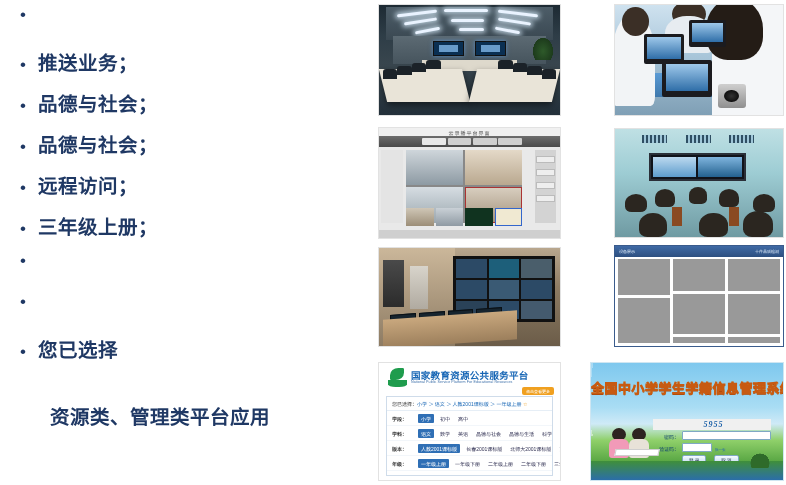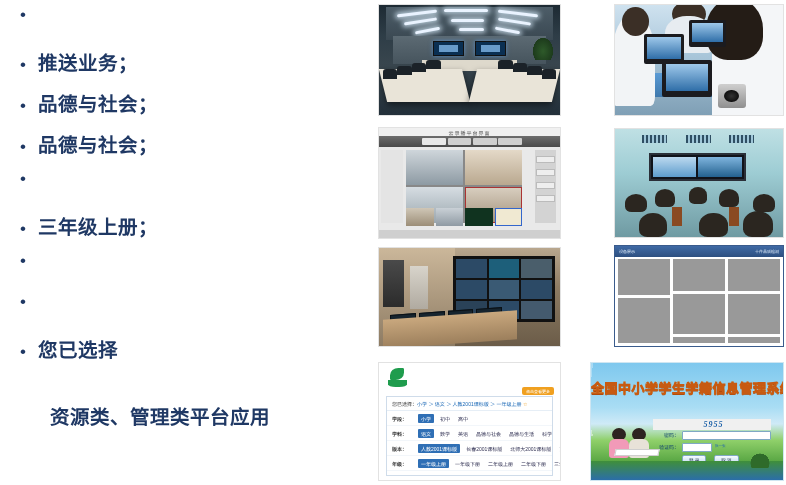--- a/index.html
+++ b/index.html
@@ -264,21 +264,21 @@
     font-size:13px; font-weight:bold; letter-spacing:.5px;
     color:#ffd24a;
     -webkit-text-stroke:0.7px #c75a12;
     text-shadow:0 1px 0 #a8470c;
     white-space:nowrap;
   }
   .p8 .form{
     position:absolute; right:12px; top:56px; width:118px;
     font-size:5px; color:#15486e;
   }
-  .p8 .frw{ display:flex; align-items:flex-start; gap:3px; margin-bottom:3px; }
+  .p8 .frw{ display:flex; align-items:flex-end; gap:3px; margin-bottom:3px; }
   .p8 .flb{ width:26px; flex:0 0 26px; text-align:right; white-space:nowrap; }
   .p8 .fin{
     flex:1; height:9px; background:#fff; border:1px solid #7fa8c4; border-radius:1px;
   }
   .p8 .fin.short{ flex:0 0 30px; }
   .p8 .cap{
     font-family:"Liberation Serif",serif; font-style:italic; font-weight:bold;
     color:#1a5fa8; font-size:8px; letter-spacing:1px; padding-left:3px;
   }
   .p8 .refresh{ font-size:3.5px; color:#2a6ea8; }
@@ -325,20 +325,21 @@
       <span class="bullet-text">品德与社会；</span>
     </div>
 
     <div class="bullet-row">
       <span class="bullet-dot">•</span>
       <span class="bullet-text">品德与社会；</span>
     </div>
 
     <div class="bullet-row">
       <span class="bullet-dot">•</span>
+      <span class="bullet-text">远程访问；</span>
     </div>
 
     <div class="bullet-row">
       <span class="bullet-dot">•</span>
       <span class="bullet-text">三年级上册；</span>
     </div>
 
     <div class="bullet-row">
       <span class="bullet-dot">•</span>
     </div>
@@ -438,20 +439,24 @@
     </div>
     <div class="desk"></div>
   </div>
 
   <div class="photo p4" style="left:378px; top:362px; width:183px; height:119px;">
     <div class="brand">
       <div class="logo">
         <div class="leaf"></div>
           <div class="book"></div>
       </div>
+      <div>
+        <div class="btitle">国家教育资源公共服务平台</div>
+        <div class="bsub">National Public Service Platform For Educational Resources</div>
+      </div>
     </div>
     <div class="ribbon">点击查看更多</div>
 
     <div class="panel">
       <div class="bread">
         <span>您已选择：</span><b>小学 ＞ 语文 ＞ 人教2001课标版 ＞ 一年级上册</b>
         <span class="star">☆</span>
       </div>
 
       <div class="frow">

